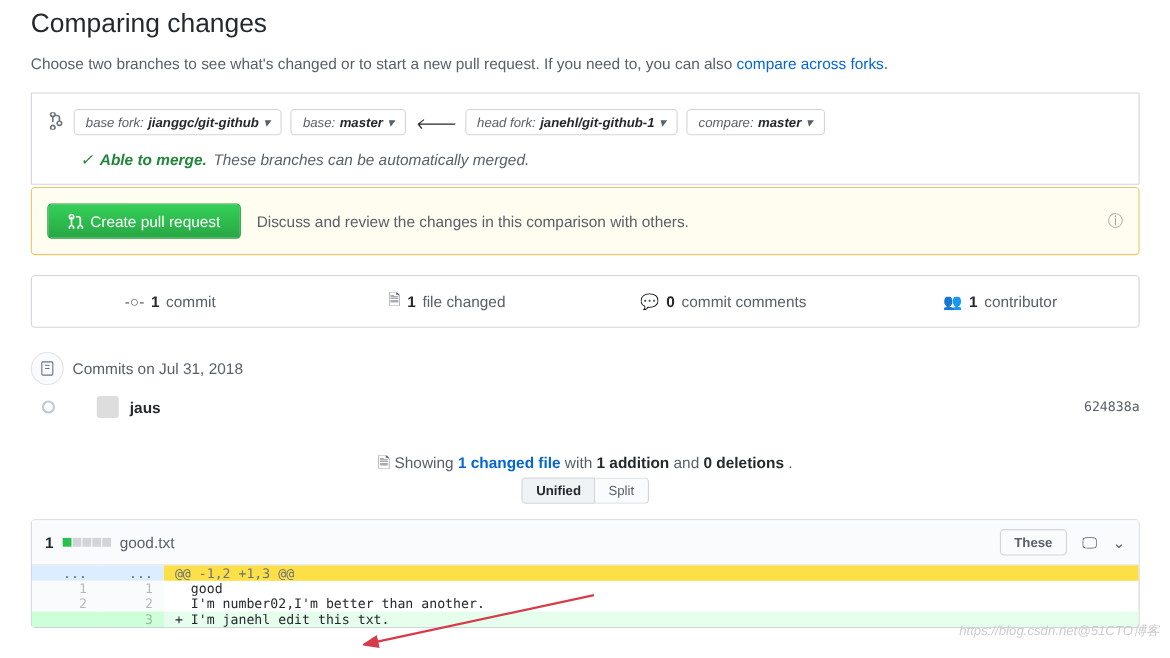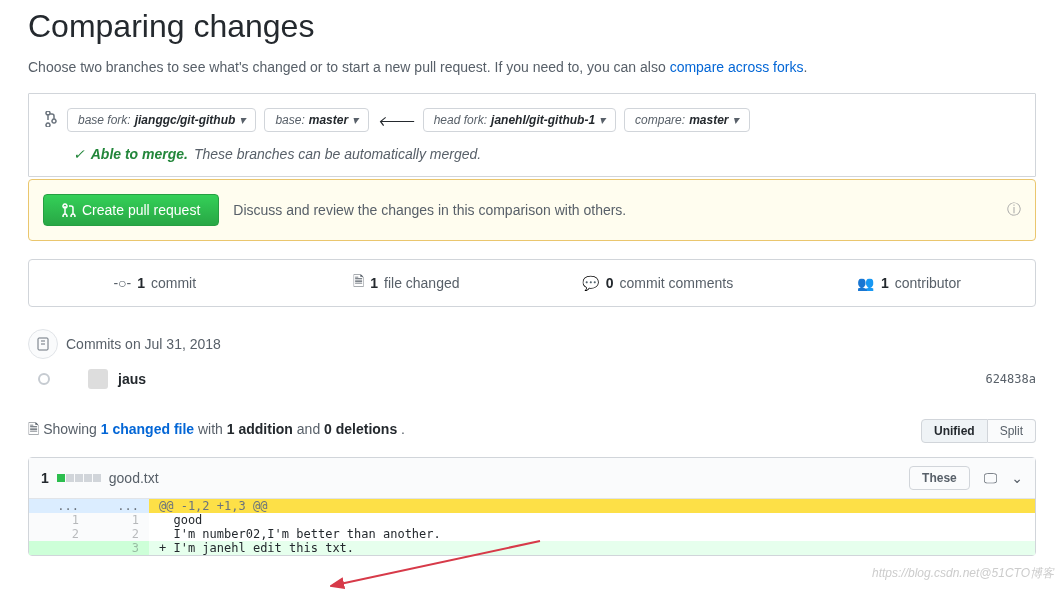--- a/index.html
+++ b/index.html
@@ -4,21 +4,21 @@
 <style>
   body {
     font-family: -apple-system, BlinkMacSystemFont, "Segoe UI", Helvetica, Arial, sans-serif;
     color: #24292e;
     margin: 0;
     padding: 0 28px;
     font-size: 14px;
     background: #fff;
   }
   h1 {
-    font-size: 32px;
+    font-size: 24px;
     font-weight: 400;
     margin: 8px 0 2px 0;
   }
   .subhead {
     color: #586069;
     font-size: 14px;
     margin-bottom: 18px;
   }
   .subhead a { color: #0366d6; text-decoration: none; }
   .compare-box {
@@ -111,20 +111,21 @@
     display:flex;align-items:center;justify-content:center;margin-left:0;
   }
   .avatar { width:20px;height:20px;background:#ddd;border-radius:3px; }
   .commit-msg { font-family:"SFMono-Regular",Consolas,monospace; font-size:12px; color:#586069;}
   .sha { margin-left:auto; font-family:monospace; font-size:12px; color:#586069;}
   .changes-bar {
     display:flex;
     align-items:center;
     justify-content:space-between;
     margin:24px 0 14px 0;
+    flex-direction:column;
   }
   .changes-text { color:#586069; }
   .changes-text a { color:#0366d6; text-decoration:none; font-weight:600;}
   .changes-text b { color:#24292e; font-weight:600;}
   .btn-group { display:inline-flex; }
   .btn-mini {
     border:1px solid #d1d5da;
     background:#fafbfc;
     padding:4px 12px;
     font-size:12px;

